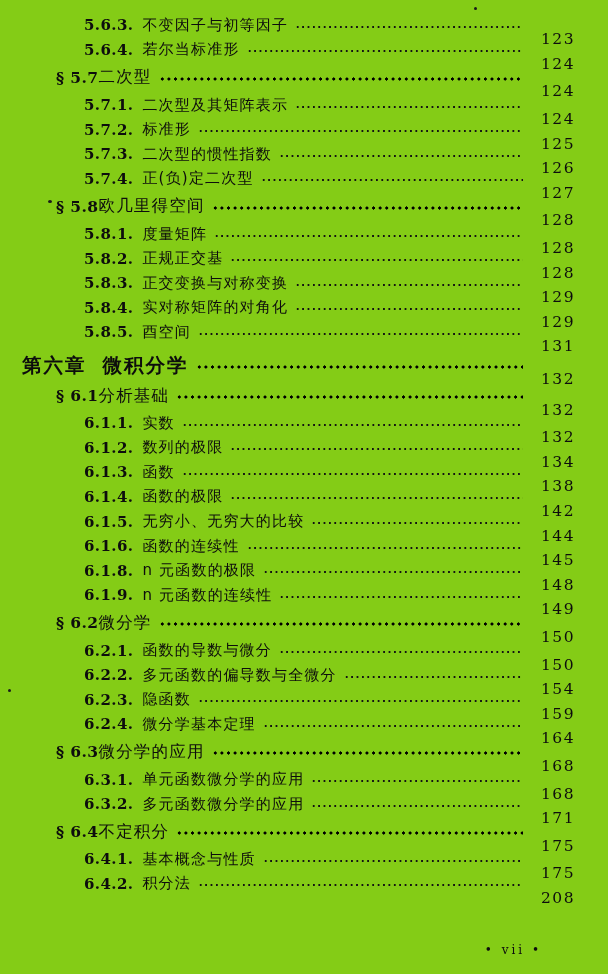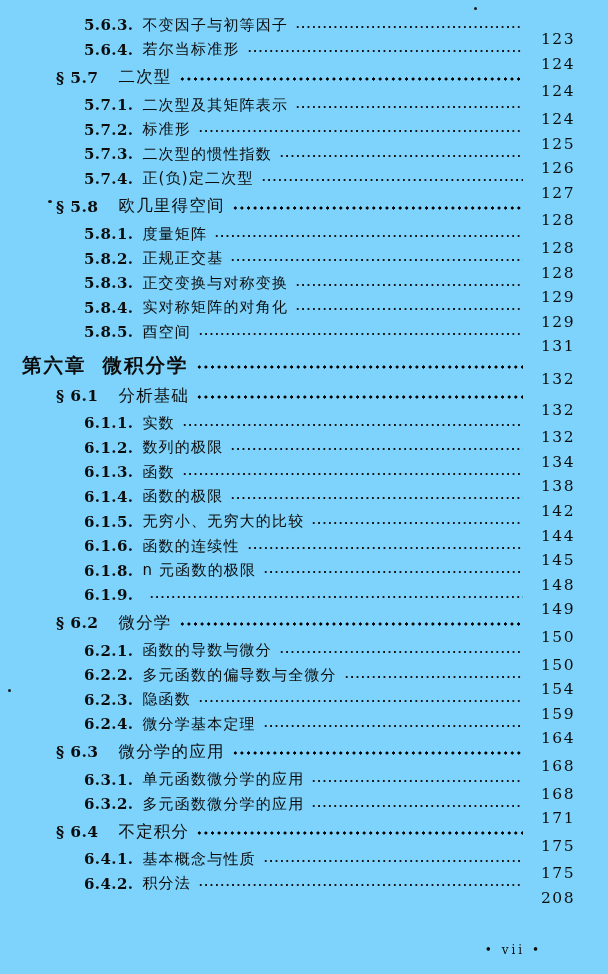--- a/index.html
+++ b/index.html
@@ -5,21 +5,21 @@
   * { box-sizing: border-box; margin: 0; padding: 0; }
   html, body { background: #ffffff; }
   body {
     width: 608px; height: 974px;
     font-family: "DejaVu Sans", sans-serif;
     overflow: hidden;
   }
   .page {
     position: relative;
     width: 608px; height: 974px;
-    background: #7dd3fc;
+    background: #84cc16;
     color: #0d0d0d;
     padding-top: 13px;
     overflow: hidden;
   }
   .toc-list { width: 100%; }
   .row {
     display: flex;
     align-items: center;
     height: 24.6px;
     padding-right: 33px;
@@ -39,21 +39,21 @@
     font-size: 19.5px;
     font-weight: bold;
     margin-top: 8px; margin-bottom: 6px; justify-content: space-between;
   }
   .num {
     font-family: "DejaVu Serif", serif;
     font-weight: bold;
     letter-spacing: 0.4px;
     margin-right: 9px;
   }
-  .section .num { font-size: 15.5px; margin-right: 20px; }
+  .section .num { font-size: 15.5px; margin-right: 0; }
   .chapter .num {
     font-family: "DejaVu Sans", sans-serif;
     font-size: 19.5px;
     letter-spacing: 2px;
     margin-right: 16px;
   }
   .title { letter-spacing: 1.2px; }
   .chapter .title { letter-spacing: 2px; }
   .leader {
     flex: 1;
@@ -228,20 +228,21 @@
     <span class="page-num">145</span>
   </div>
       <div class="row sub">
     <span class="num">6.1.8.</span>
     <span class="title">n 元函数的极限</span>
     <span class="leader"></span>
     <span class="page-num">148</span>
   </div>
       <div class="row sub">
     <span class="num">6.1.9.</span>
+    <span class="title">n 元函数的连续性</span>
     <span class="leader"></span>
     <span class="page-num">149</span>
   </div>
       <div class="row section">
     <span class="num">§ 6.2</span>
     <span class="title">微分学</span>
     <span class="leader"></span>
     <span class="page-num">150</span>
   </div>
       <div class="row sub">

